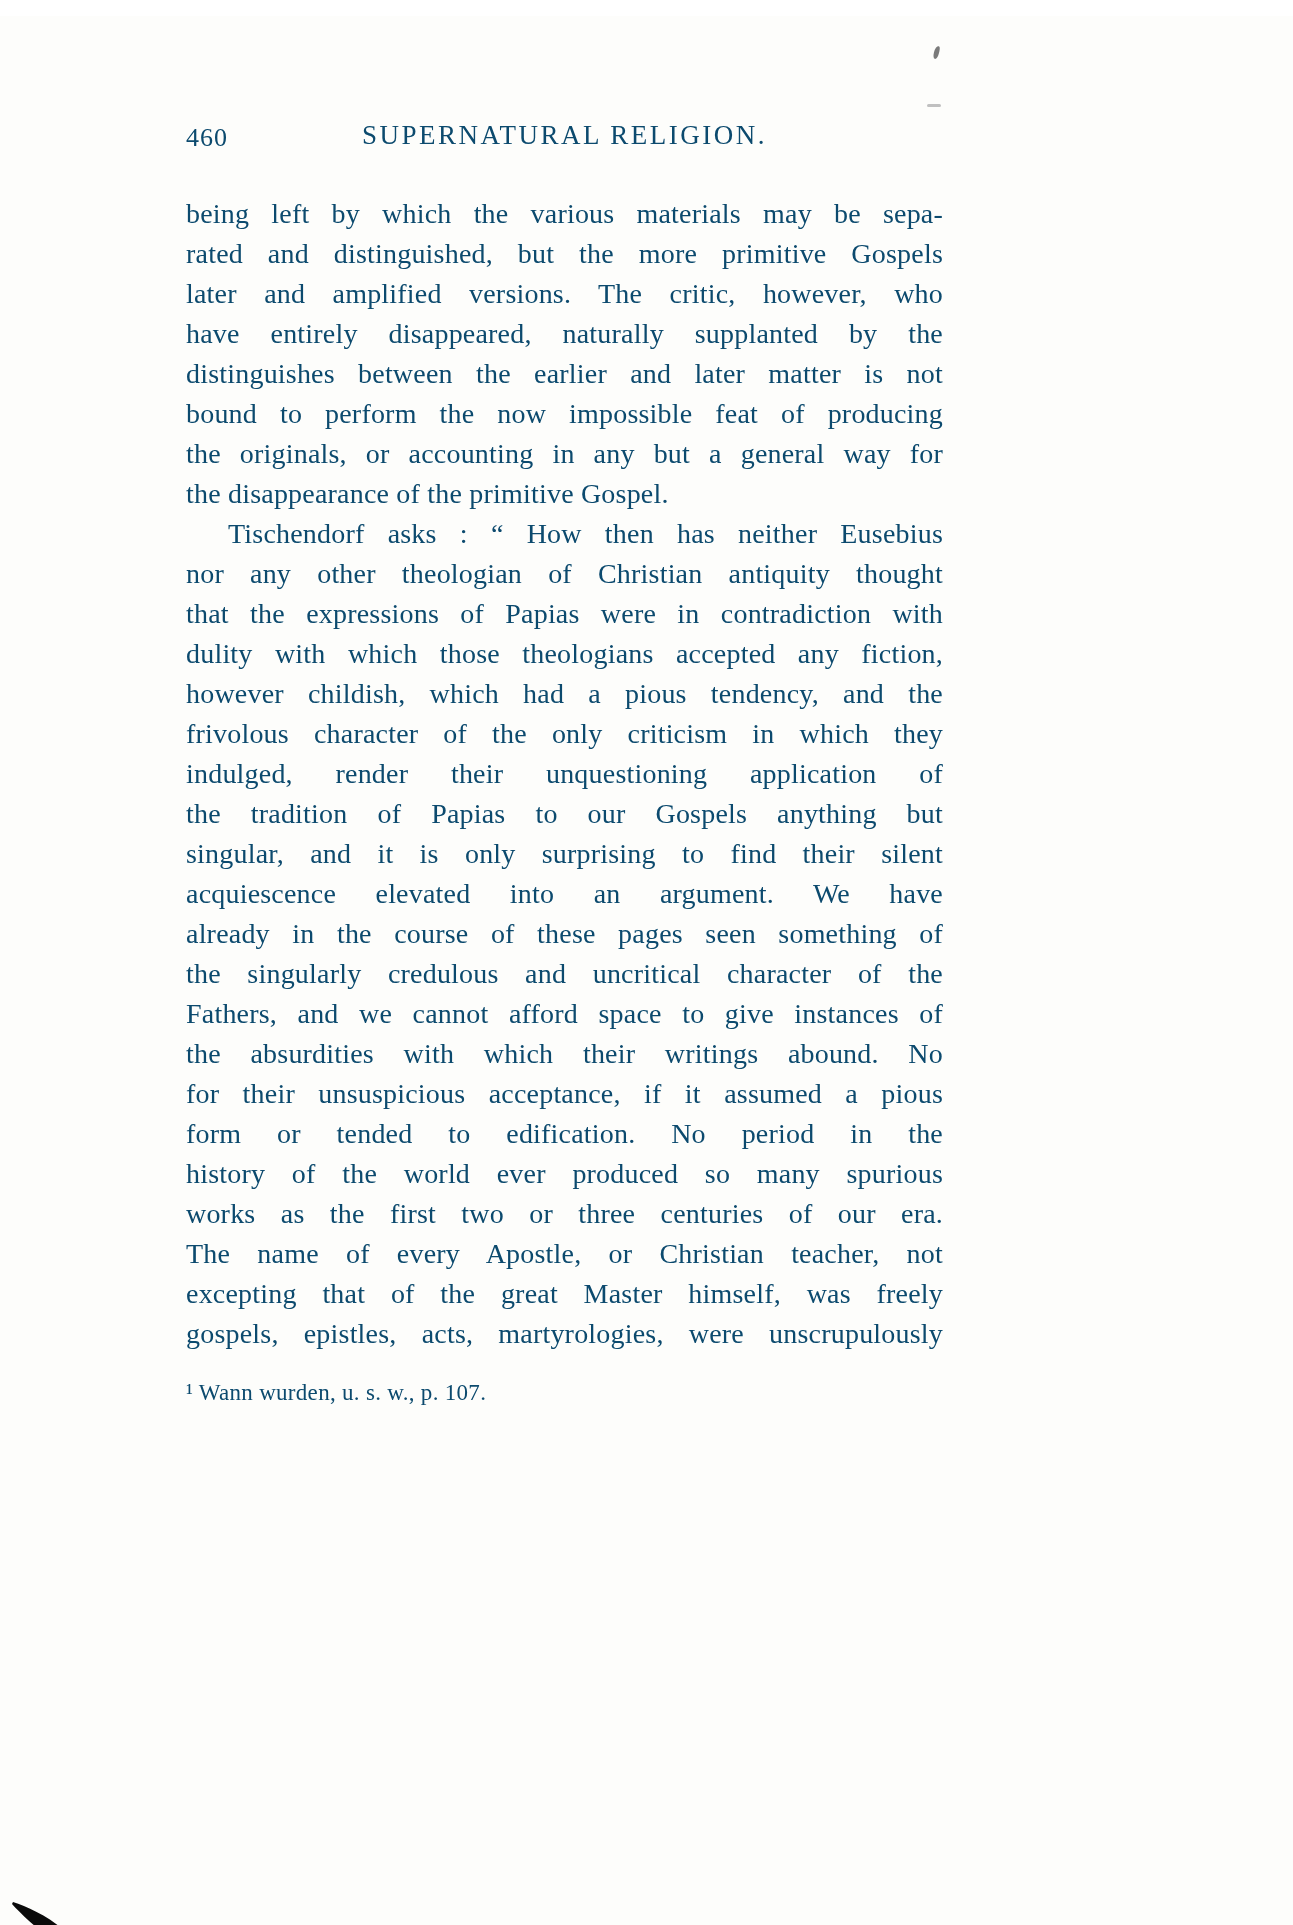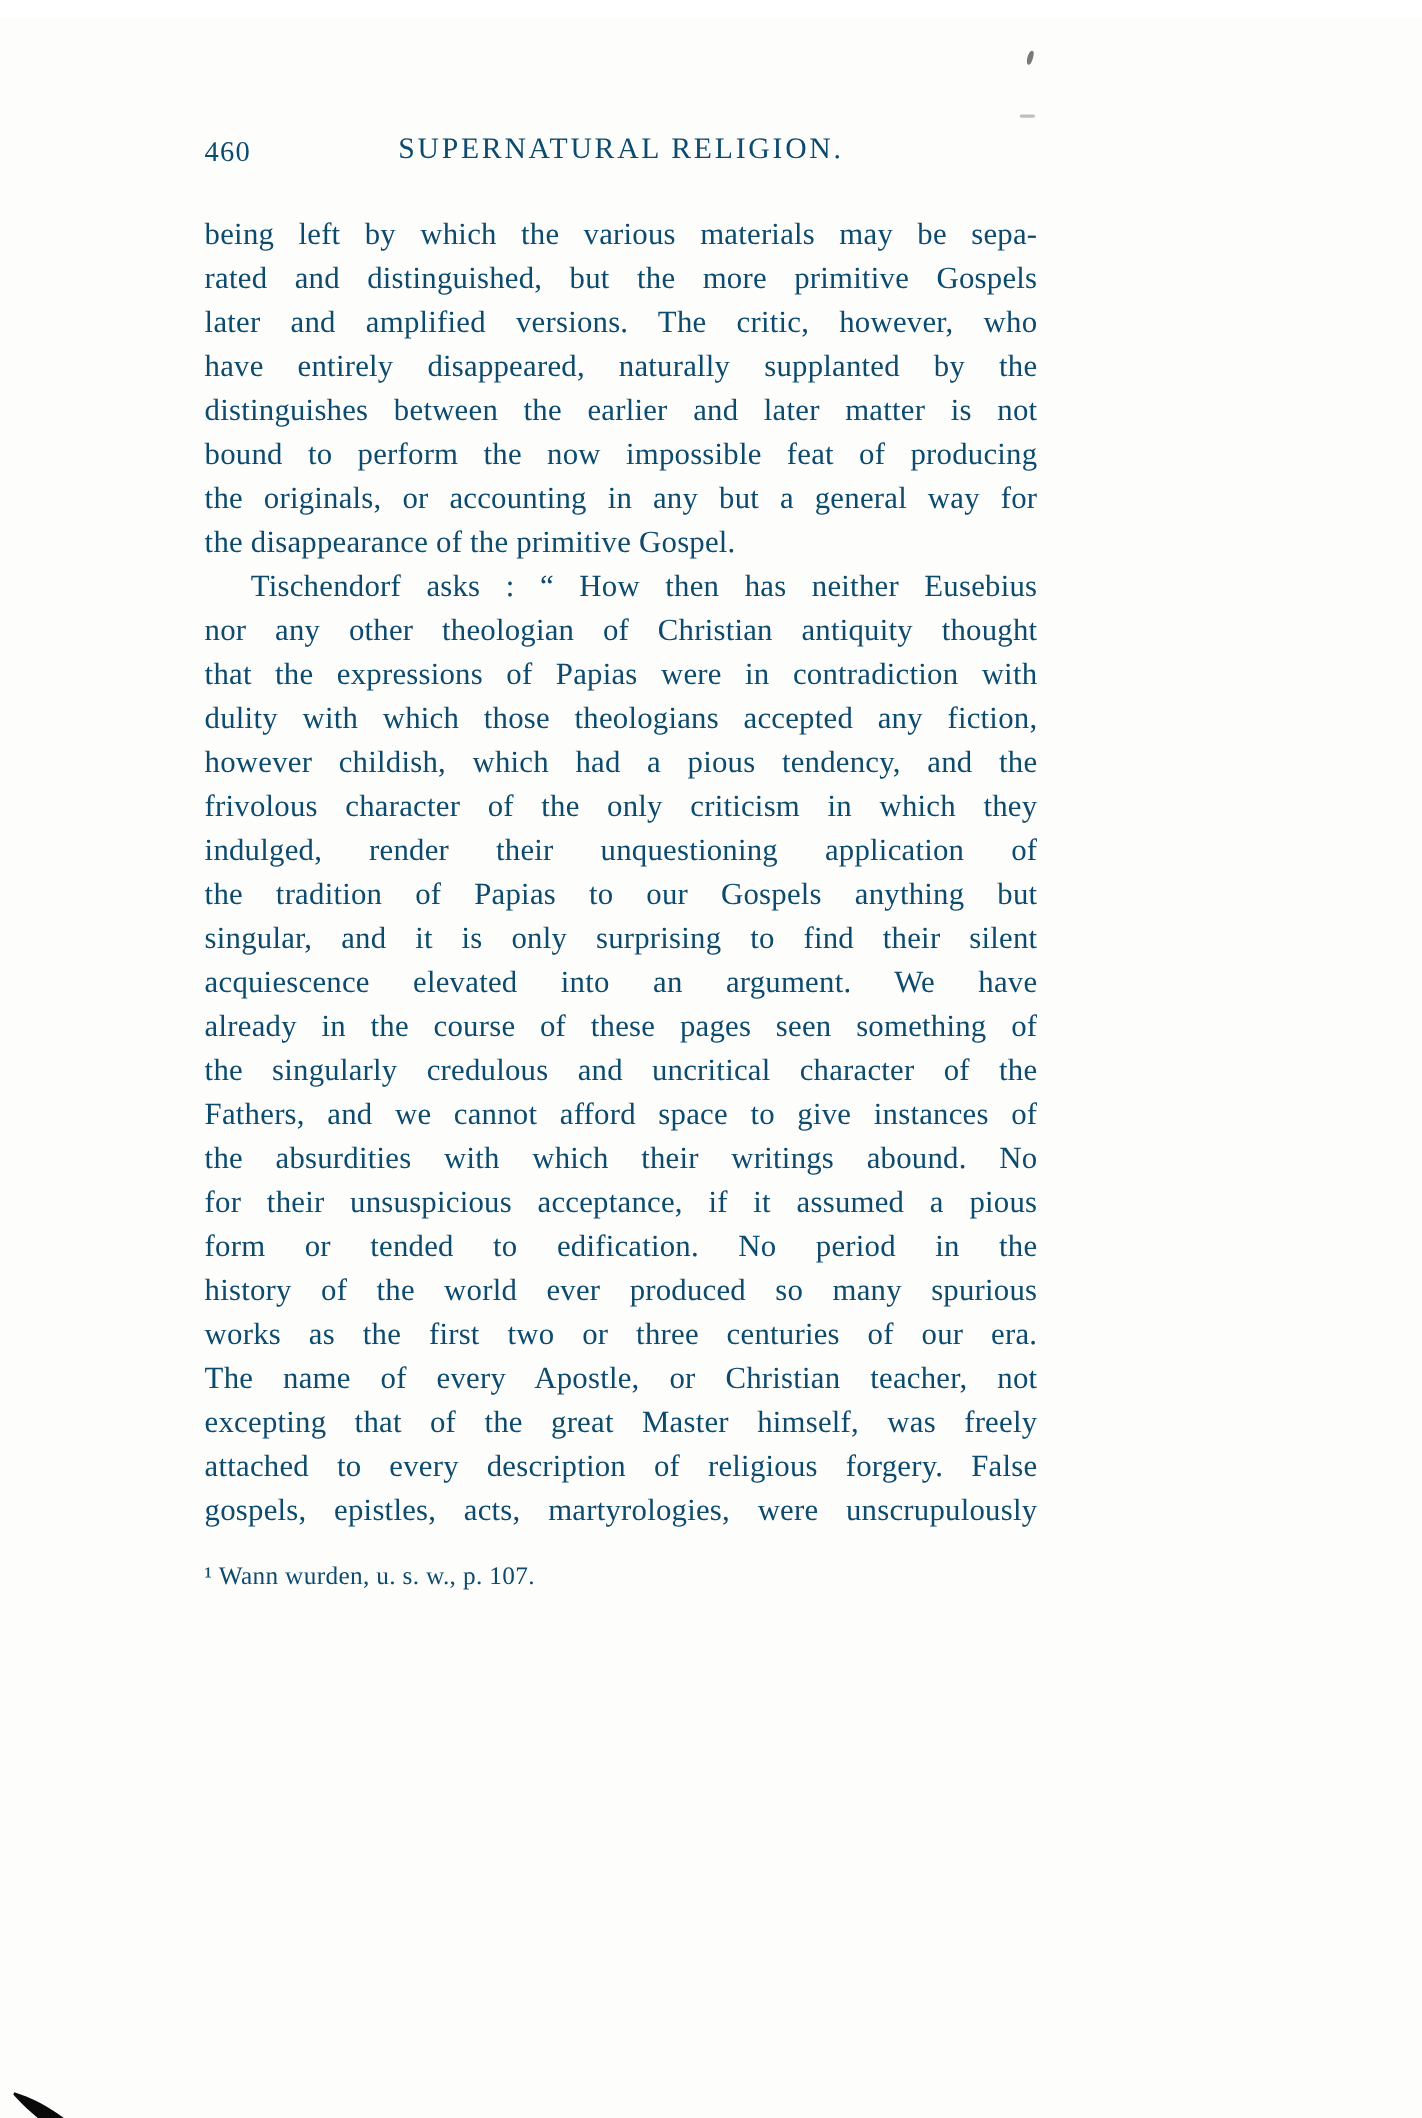--- a/index.html
+++ b/index.html
@@ -125,21 +125,20 @@
           <div class="line">already in the course of these pages seen something of</div>
           <div class="line">the singularly credulous and uncritical character of the</div>
           <div class="line">Fathers, and we cannot afford space to give instances of</div>
           <div class="line">the absurdities with which their writings abound.  No</div>
           <div class="line">for their unsuspicious acceptance, if it assumed a pious</div>
           <div class="line">form or tended to edification.  No period in the</div>
           <div class="line">history of the world ever produced so many spurious</div>
           <div class="line">works as the first two or three centuries of our era.</div>
           <div class="line">The name of every Apostle, or Christian teacher, not</div>
           <div class="line">excepting that of the great Master himself, was freely</div>
-          <div class="line">attached to every description of religious forgery.  False</div>
           <div class="line">gospels, epistles, acts, martyrologies, were unscrupulously</div>
         </div>
       </main>
 
     <footer class="footnote">¹ Wann wurden, u. s. w., p. 107.</footer>
 
   </div>
 
   <svg class="ink-mark" width="72" height="43" viewBox="0 0 72 43" aria-hidden="true">
     <path d="M1 4 C 14 8, 34 17, 52 32 L 68 43 L 40 41 C 25 31, 8 15, 0 6 Z" fill="#0a0a0a"></path>

